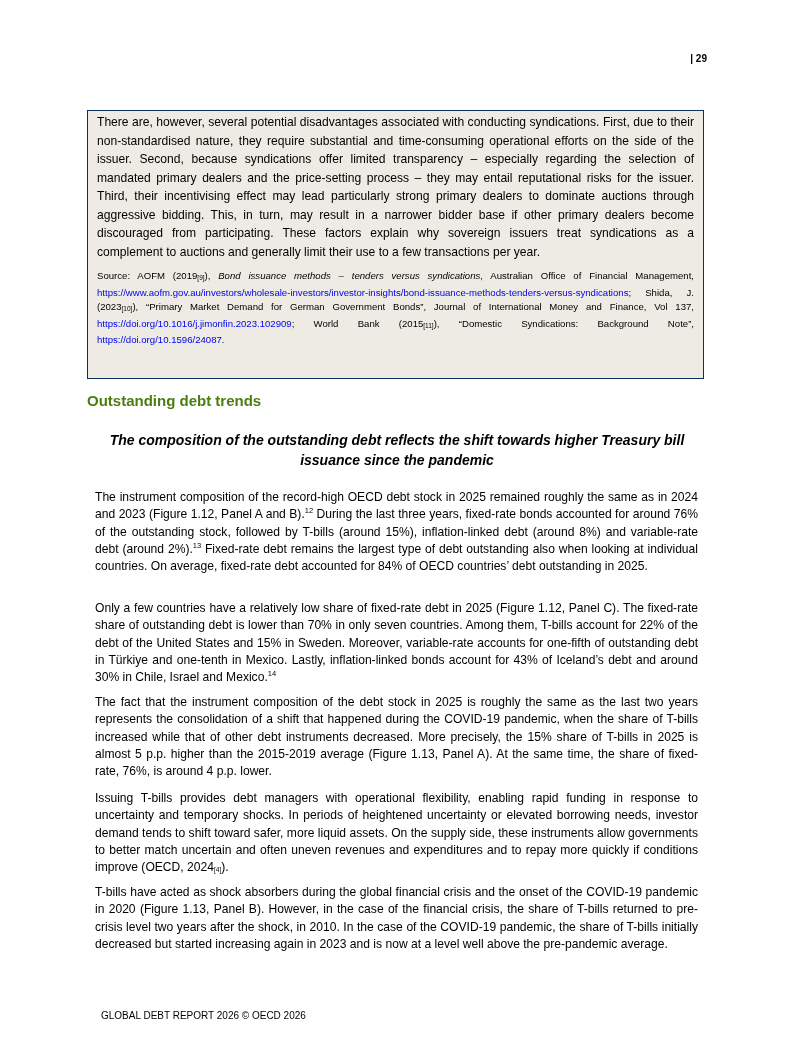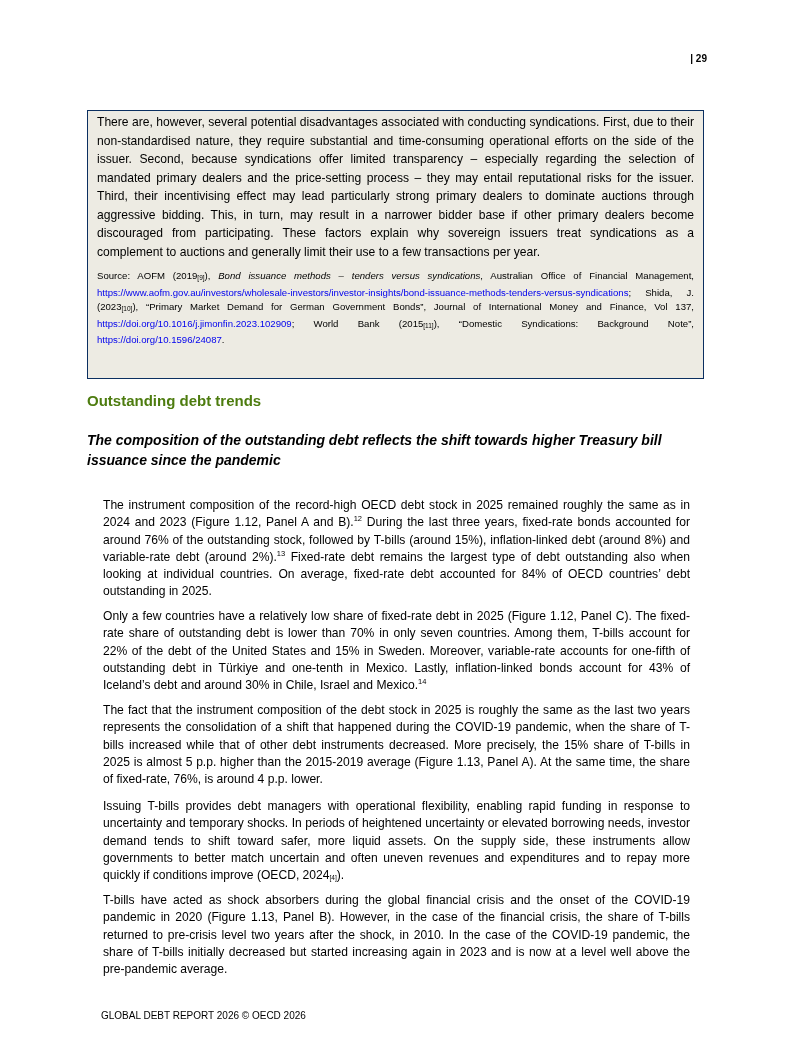--- a/index.html
+++ b/index.html
@@ -10,23 +10,23 @@
     border: 1px solid #0b2f60; background: #edebe3; box-sizing: border-box;
     padding: 2px 9px 0 9px;
     margin-top: 20px;
   }
   .box-text { font-size: 12.1px; line-height: 18.5px; text-align: justify; margin: 0; }
   .box-source { font-size: 9.6px; line-height: 14.6px; text-align: justify; margin: 8px 0 0 0; }
   .box-source a { color: #0000ee; }
   .sub { font-size: 6.5px; vertical-align: -1px; }
   .sup { font-size: 7.5px; vertical-align: 5px; line-height: 0; }
   .section-title { position: absolute; left: 87px; top: 392px; font-size: 15px; font-weight: bold; color: #4d7c0f; margin: 0; }
-  .subsection-title { position: absolute; left: 87px; top: 431px; width: 620px; font-size: 14px; line-height: 19.5px; font-weight: bold; font-style: italic; margin: 0; }
+  .subsection-title { position: absolute; left: 87px; top: 431px; width: 620px; font-size: 14px; line-height: 19.5px; font-weight: bold; font-style: italic; margin: 0; text-align: center; }
   .body { position: absolute; left: 87px; width: 619px; }
-  .para { font-size: 12.1px; line-height: 17.3px; text-align: justify; margin: 16px; }
+  .para { font-size: 12.1px; line-height: 17.3px; text-align: justify; margin: 8px; }
   .footer { position: absolute; left: 87px; top: 996px; font-size: 10px; margin: 14px; }
 </style>
 </head>
 <body>
 
 <div class="page-num">| 29</div>
 
 <div class="box">
   <p class="box-text">There are, however, several potential disadvantages associated with conducting syndications. First, due to their non-standardised nature, they require substantial and time-consuming operational efforts on the side of the issuer. Second, because syndications offer limited transparency – especially regarding the selection of mandated primary dealers and the price-setting process – they may entail reputational risks for the issuer. Third, their incentivising effect may lead particularly strong primary dealers to dominate auctions through aggressive bidding. This, in turn, may result in a narrower bidder base if other primary dealers become discouraged from participating. These factors explain why sovereign issuers treat syndications as a complement to auctions and generally limit their use to a few transactions per year.</p>
   <p class="box-source"><span>Source: AOFM (2019</span><span class="sub">[9]</span><span>), </span><i>Bond issuance methods – tenders versus syndications</i><span>, Australian Office of Financial Management, </span><a>https://www.aofm.gov.au/investors/wholesale-investors/investor-insights/bond-issuance-methods-tenders-versus-syndications</a><span>; Shida, J. (2023</span><span class="sub">[10]</span><span>), “Primary Market Demand for German Government Bonds”, Journal of International Money and Finance, Vol 137, </span><a>https://doi.org/10.1016/j.jimonfin.2023.102909</a><span>; World Bank (2015</span><span class="sub">[11]</span><span>), “Domestic Syndications: Background Note”, </span><a>https://doi.org/10.1596/24087</a><span>.</span></p>

